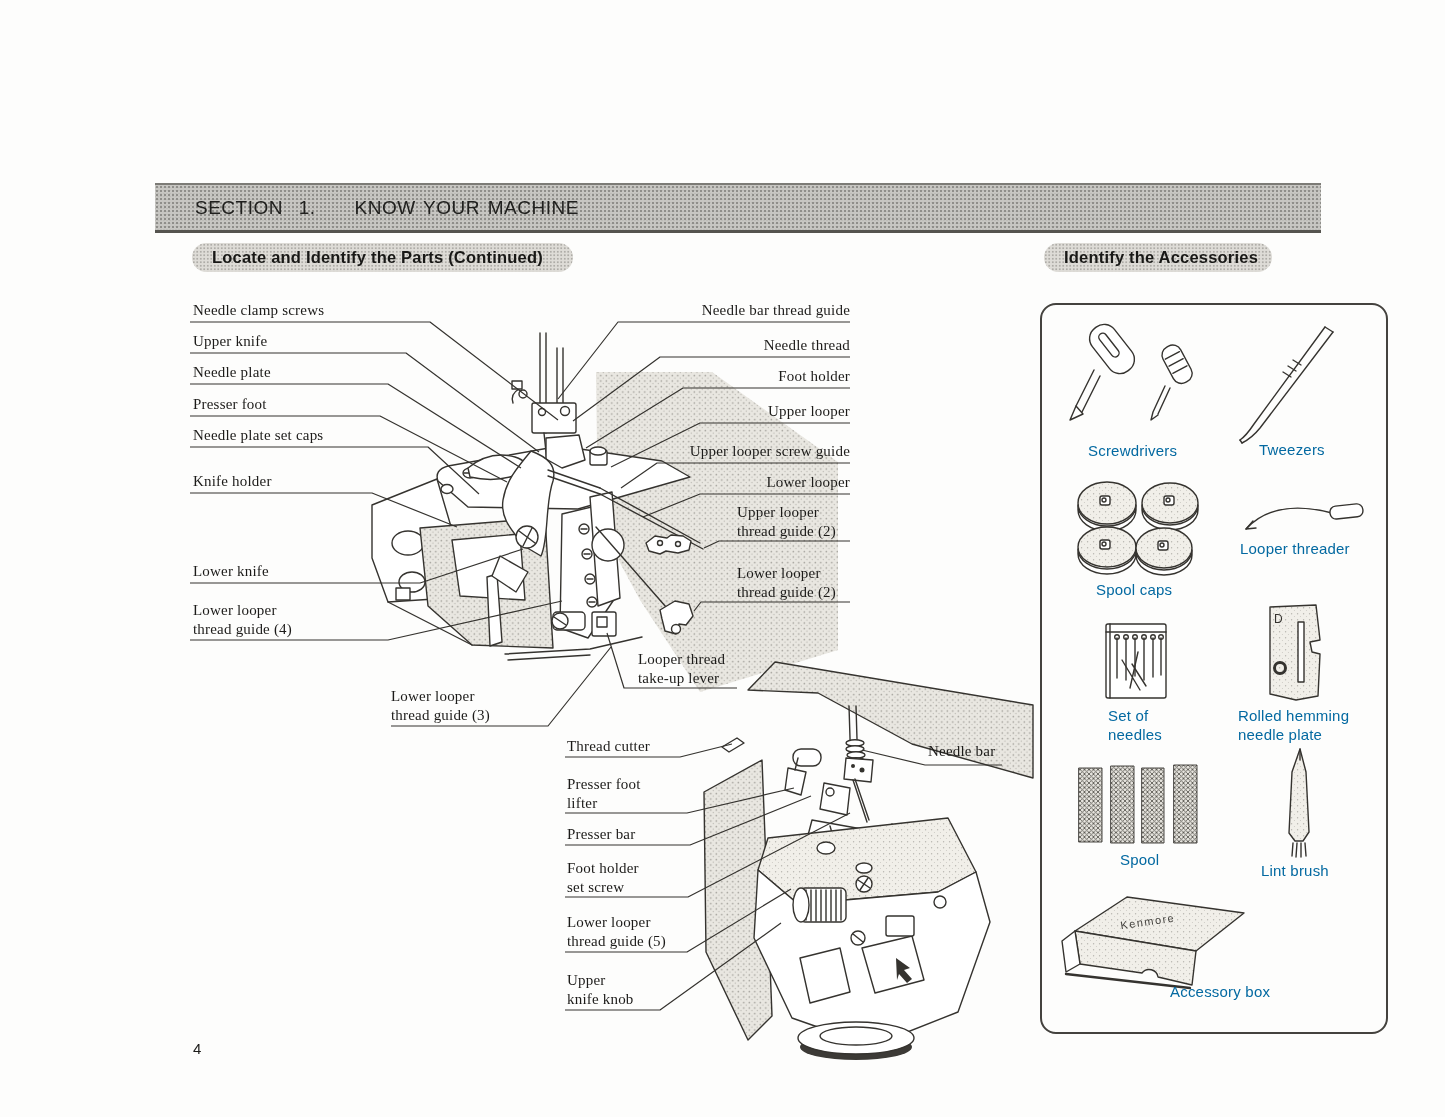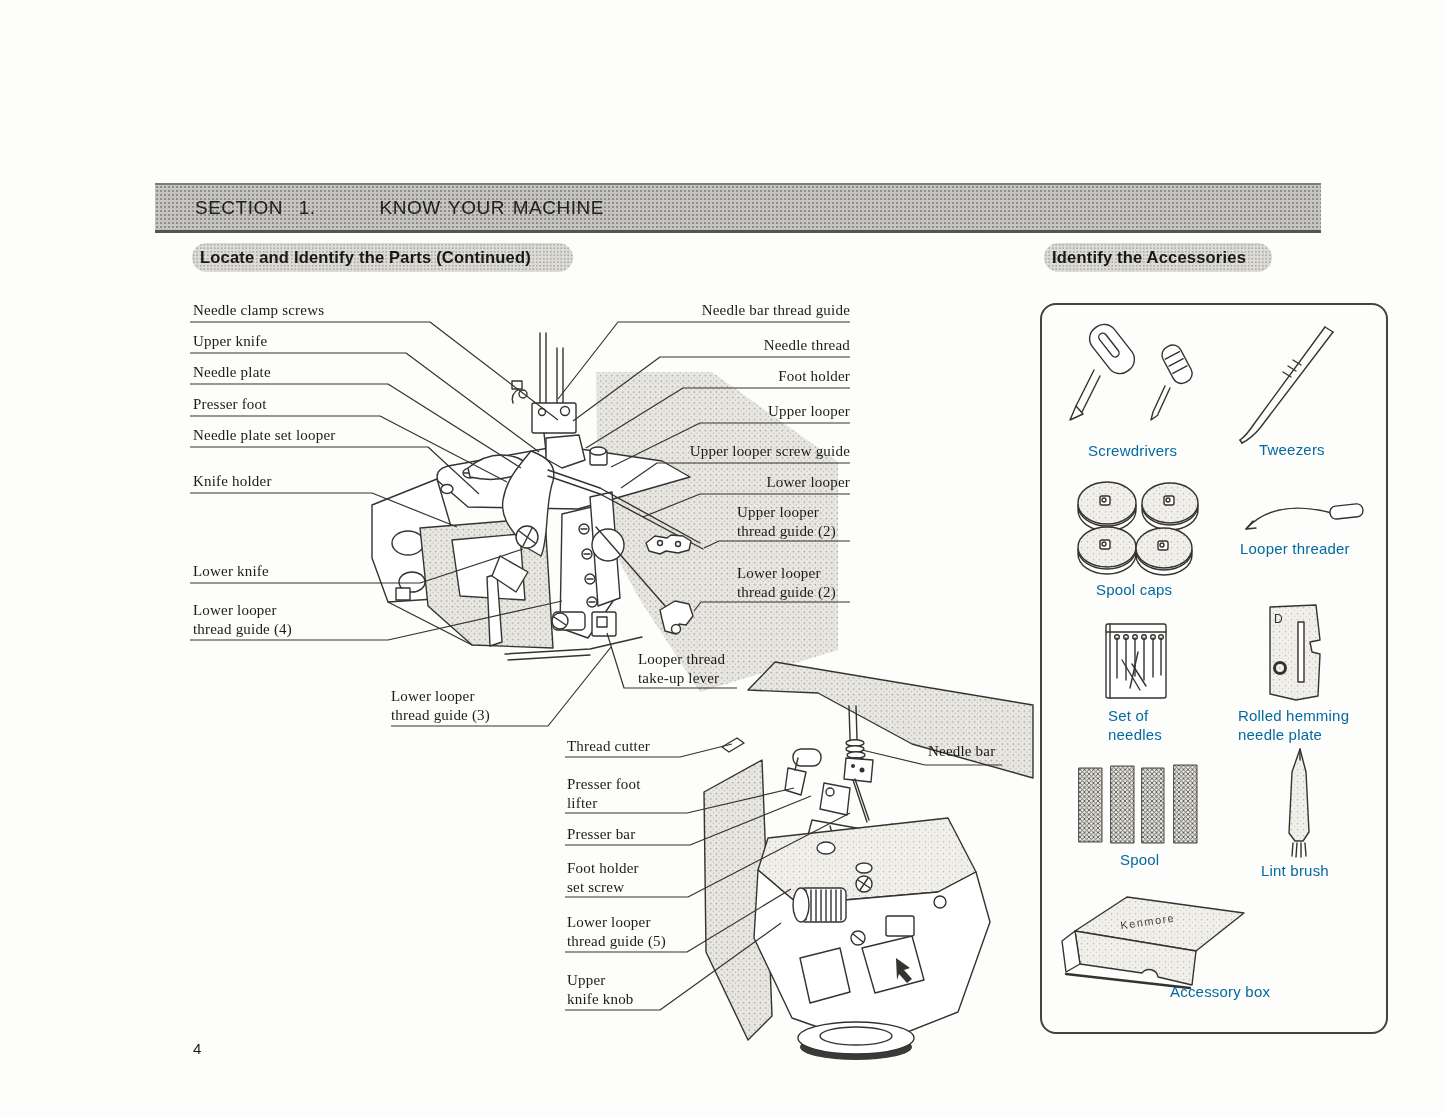--- a/index.html
+++ b/index.html
@@ -18,32 +18,32 @@
       radial-gradient(circle,#b2b1ad 0.7px, transparent 0.85px);
     background-size:4px 4px,3px 3px;
     background-position:0 0,1.5px 1px;
     border-top:2px solid #7c7b76;
     border-bottom:3px solid #55544f;
     box-sizing:border-box;
     display:flex;align-items:center;
     font-size:19px;letter-spacing:0.5px;color:#20201e;
   }
   .header-bar .sec{margin-left:40px;word-spacing:10px;}
-  .header-bar .ttl{margin-left:64px;word-spacing:2px;}
+  .header-bar .ttl{margin-left:39px;word-spacing:2px;}
   
   .pill{
     position:absolute;height:29px;border-radius:15px;
     background-color:#dedcd7;
     background-image:radial-gradient(circle,#aeaca7 0.7px, transparent 0.85px);
     background-size:3.5px 3.5px;
     display:flex;align-items:center;
     font-weight:bold;font-size:16.5px;color:#181816;
     letter-spacing:0.2px;
   }
-  .pill span{padding-left:8px;white-space:nowrap;}
+  .pill span{padding-left:20px;white-space:nowrap;}
   #pill-parts{left:192px;top:243px;width:381px;}
   #pill-acc{left:1044px;top:243px;width:228px;}
   
   .dlabel{
     position:absolute;font-size:15px;line-height:18.5px;
     white-space:pre-line;letter-spacing:0.2px;color:#1c1b19;font-family:Liberation Serif, serif;
   }
   .r{text-align:right;}
   
   .acc-panel{
@@ -316,21 +316,21 @@
   <span>Locate and Identify the Parts (Continued)</span>
 </div>
 <div class="pill" id="pill-acc">
   <span>Identify the Accessories</span>
 </div>
 
 <div class="dlabel" style="left:193px;top:301px">Needle clamp screws</div>
 <div class="dlabel" style="left:193px;top:332px">Upper knife</div>
 <div class="dlabel" style="left:193px;top:363px">Needle plate</div>
 <div class="dlabel" style="left:193px;top:395px">Presser foot</div>
-<div class="dlabel" style="left:193px;top:426px">Needle plate set looper</div>
+<div class="dlabel" style="left:193px;top:426px">Needle plate set caps</div>
 <div class="dlabel" style="left:193px;top:472px">Knife holder</div>
 <div class="dlabel" style="left:193px;top:562px">Lower knife</div>
 <div class="dlabel" style="left:193px;top:601px">Lower looper
 thread guide (4)</div>
 <div class="dlabel" style="left:391px;top:687px">Lower looper
 thread guide (3)</div>
 <div class="dlabel r" style="right:595px;top:301px">Needle bar thread guide</div>
 <div class="dlabel r" style="right:595px;top:336px">Needle thread</div>
 <div class="dlabel r" style="right:595px;top:367px">Foot holder</div>
 <div class="dlabel r" style="right:595px;top:402px">Upper looper</div>

